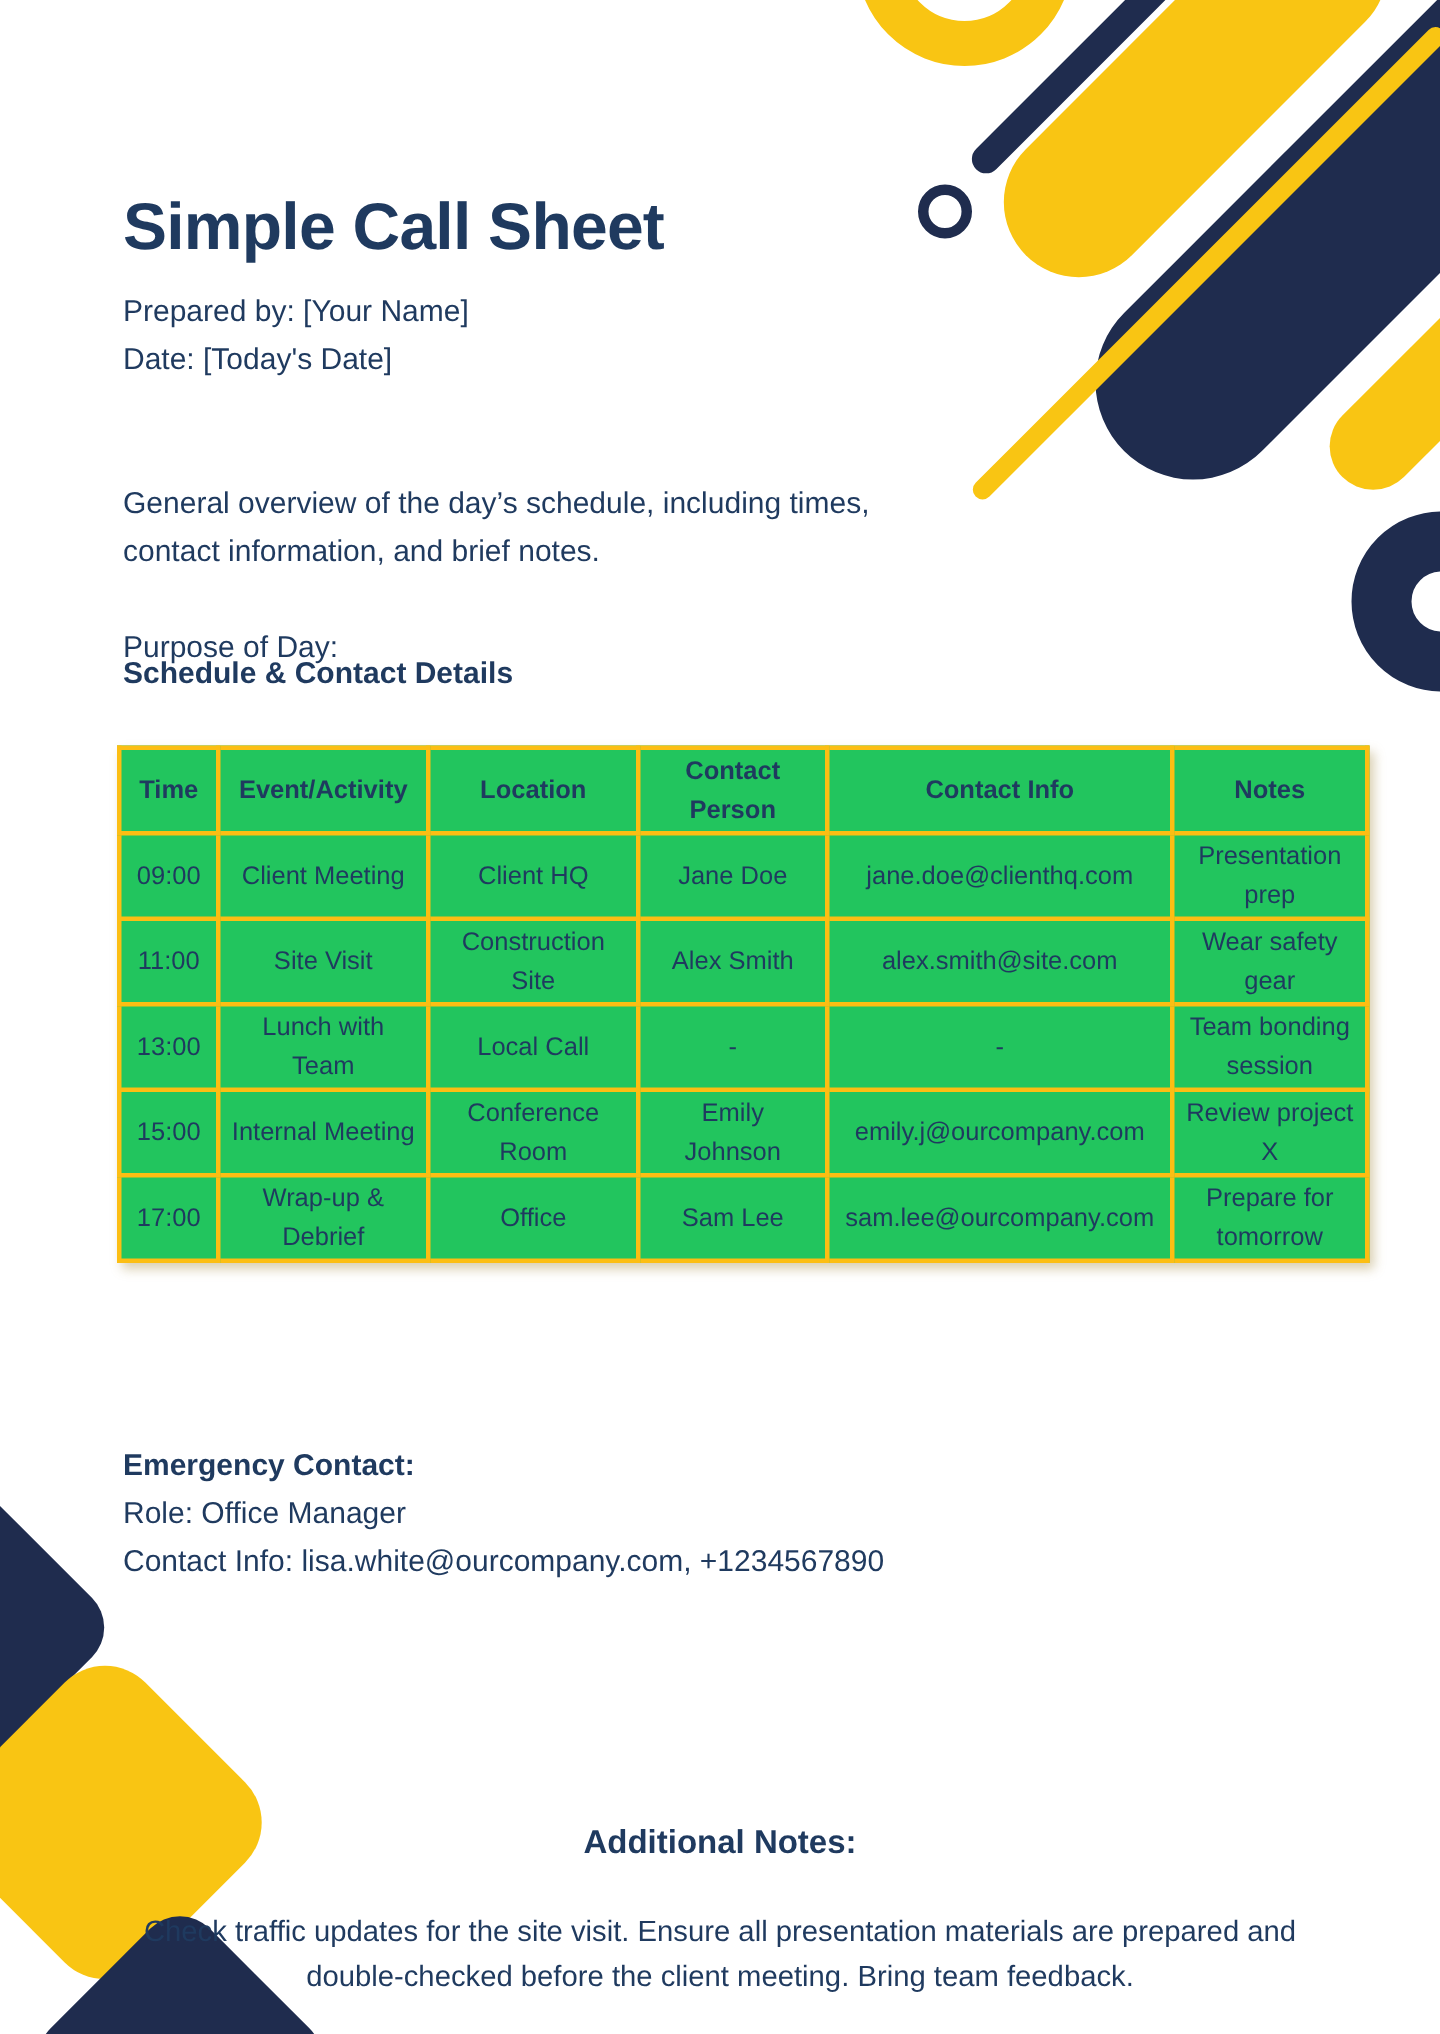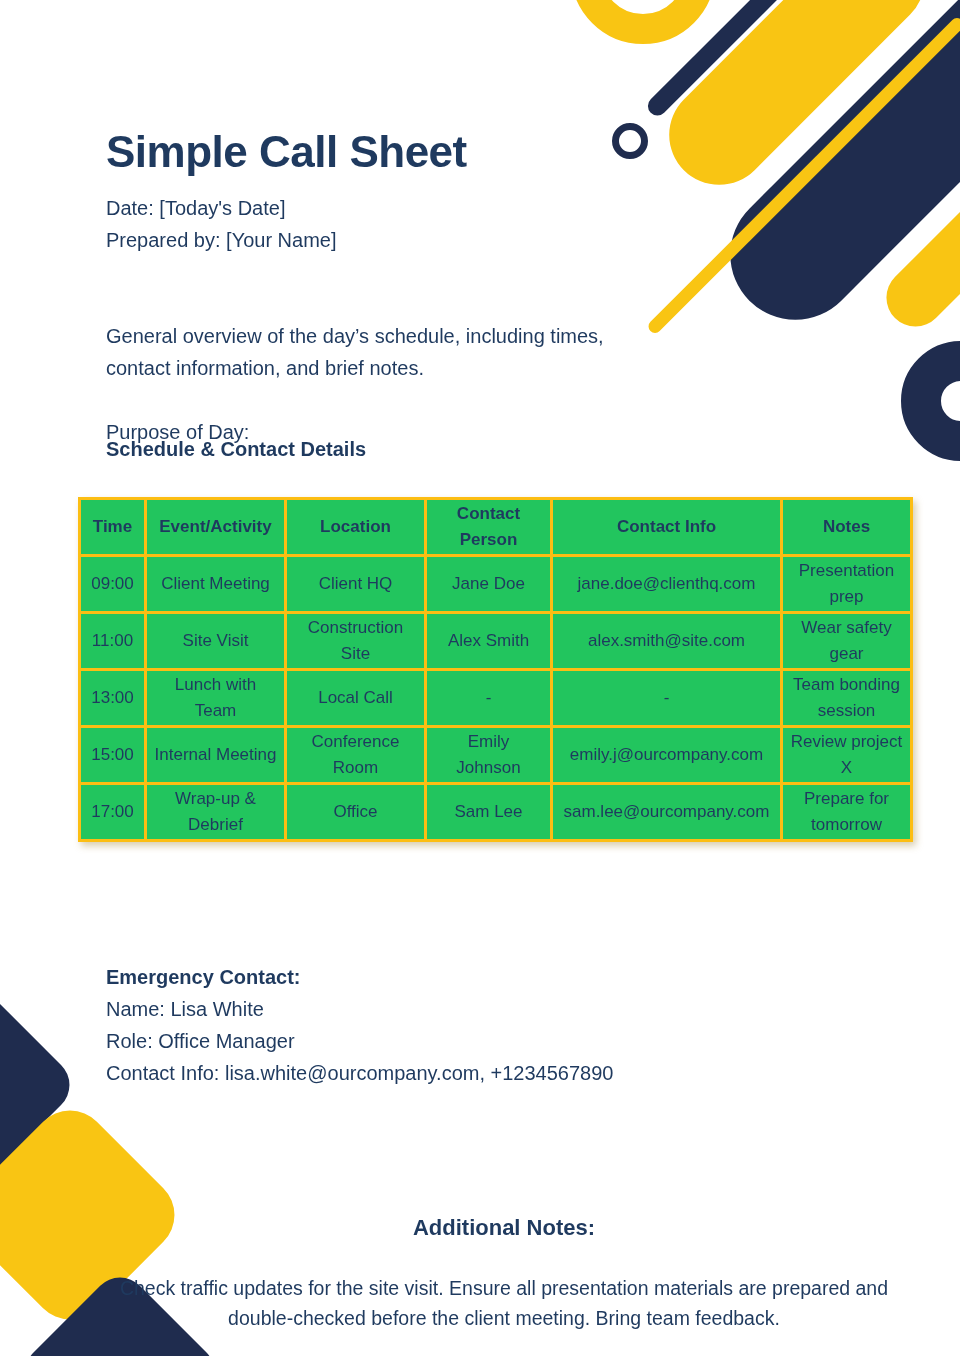--- a/index.html
+++ b/index.html
@@ -30,21 +30,21 @@
   .d-yellow-band{left:637px;top:7px;width:320px;height:100px;border-radius:50px;}
   .d-navy-band{left:682px;top:73px;width:460px;height:130px;border-radius:65px;}
   .d-yellow-stripe{left:586px;top:169px;width:440px;height:13px;border-radius:7px;}
   .d-yellow-band-right{left:851px;top:183px;width:300px;height:58px;border-radius:29px;}
   .d-navy-ring-right{left:901px;top:341px;width:120px;height:120px;border:40px solid var(--navy-shape);}
   .d-navy-diamond-1{left:-100px;top:1010px;width:150px;height:150px;border-radius:28px;}
   .d-yellow-diamond{left:-15px;top:1130px;width:170px;height:170px;border-radius:38px;}
   .d-navy-diamond-2{left:45px;top:1297px;width:150px;height:150px;border-radius:28px;}
 
   
-  .content{position:absolute;z-index:2;margin-left:24px;}
+  .content{position:absolute;z-index:2;}
   #title{left:82px;top:98px;font-size:44px;font-weight:700;letter-spacing:-0.5px;line-height:1.15;color:var(--navy-text);}
   #meta{left:82px;top:192px;font-size:20px;line-height:32px;}
   #purpose{left:82px;top:288px;font-size:20px;line-height:32px;white-space:pre-line;}
   #section-title{left:82px;top:438px;font-size:20px;font-weight:700;}
 
   #schedule-table{
     position:absolute;z-index:2;left:78px;top:497px;width:832px;
     border-collapse:collapse;table-layout:fixed;
     box-shadow:3px 4px 7px rgba(160,135,60,0.40);
     background:#22c55e;
@@ -77,22 +77,22 @@
 <div class="deco bar yellow d-yellow-band-right"></div>
 <div class="deco ring d-navy-ring-right"></div>
 
 <div class="deco diamond navy d-navy-diamond-1"></div>
 <div class="deco diamond yellow d-yellow-diamond"></div>
 <div class="deco diamond navy d-navy-diamond-2"></div>
 
 <h1 class="content" id="title">Simple Call Sheet</h1>
 
 <div class="content" id="meta">
+  <div>Prepared by: [Your Name]</div>
   <div>Date: [Today's Date]</div>
-  <div>Prepared by: [Your Name]</div>
 </div>
 
 <div class="content" id="purpose">
   <div>General overview of the day’s schedule, including times,
 contact information, and brief notes.</div>
   <div>Purpose of Day:</div>
 </div>
 
 <div class="content" id="section-title">Schedule &amp; Contact Details</div>
 
@@ -165,21 +165,20 @@
       <td>Sam Lee</td>
       <td>sam.lee@ourcompany.com</td>
       <td>Prepare for
 tomorrow</td>
     </tr>
   </tbody>
 </table>
 
 <div class="content" id="emergency">
   <div class="em-title">Emergency Contact:</div>
-  <div>Name: Lisa White</div>
   <div>Role: Office Manager</div>
   <div>Contact Info: lisa.white@ourcompany.com, +1234567890</div>
 </div>
 
 <div class="content" id="additional">
   <div class="ad-title">Additional Notes:</div>
   <div>Check traffic updates for the site visit. Ensure all presentation materials are prepared and
 double-checked before the client meeting. Bring team feedback.</div>
 </div>
 

